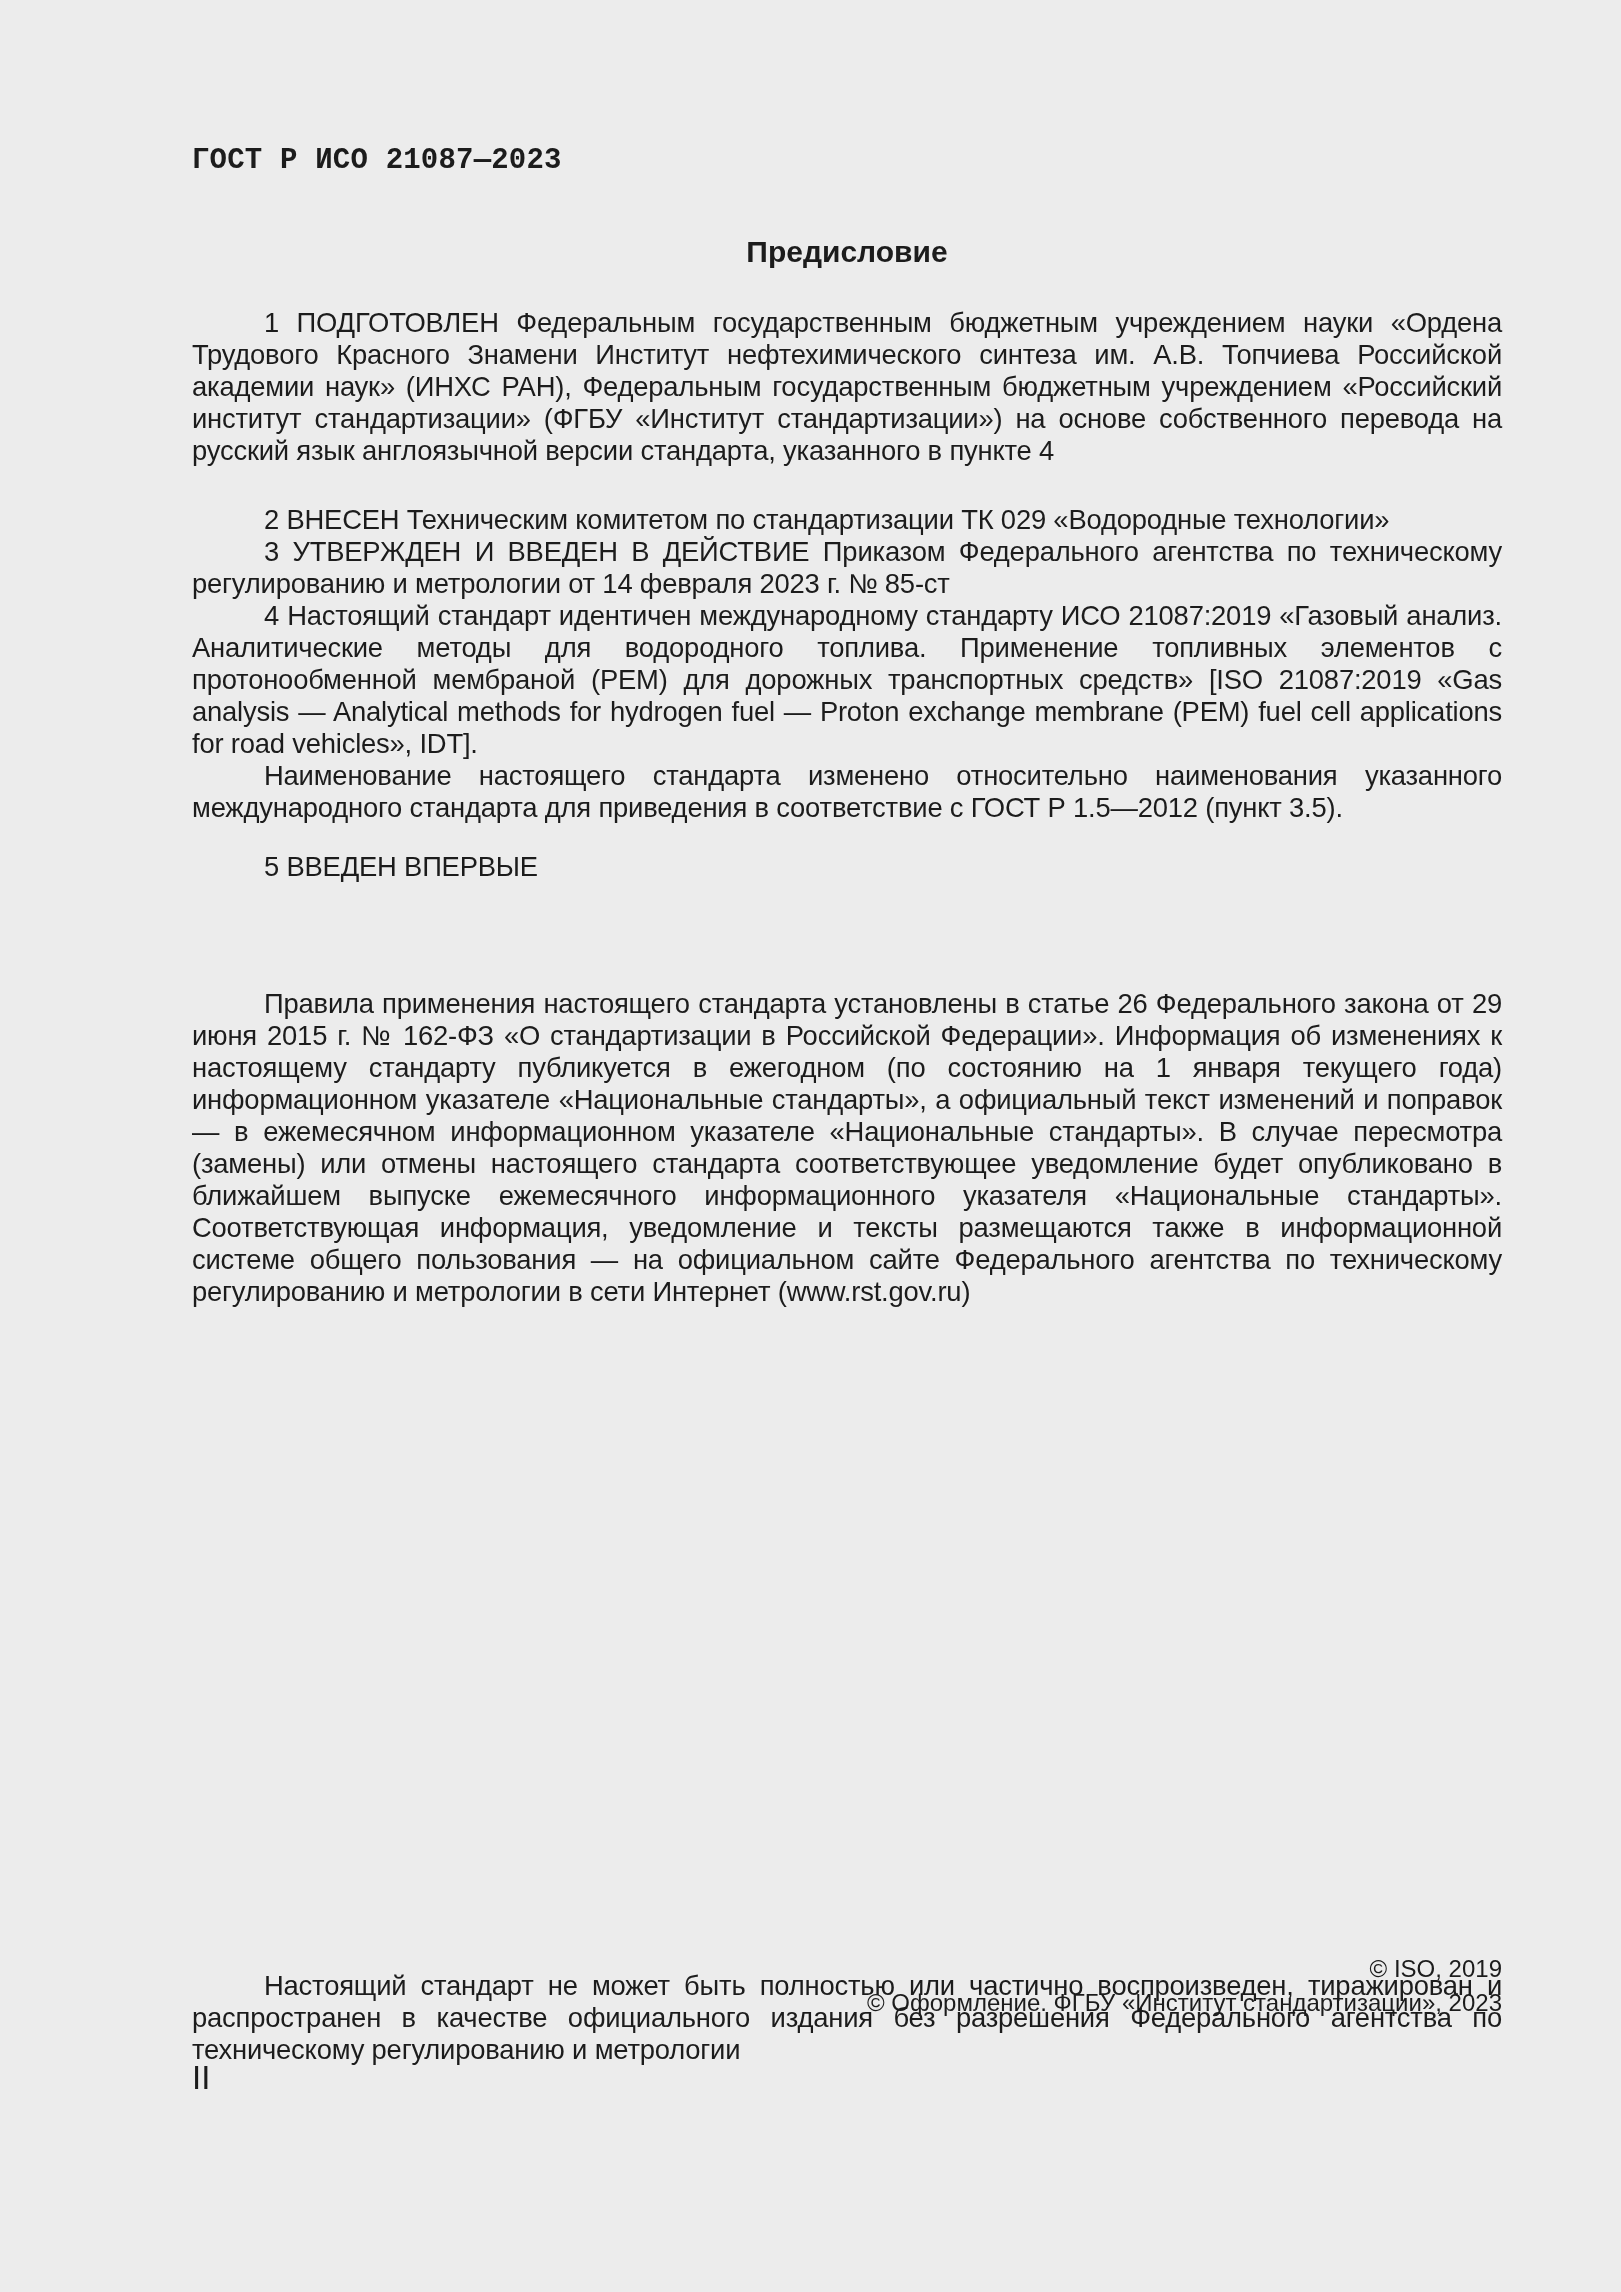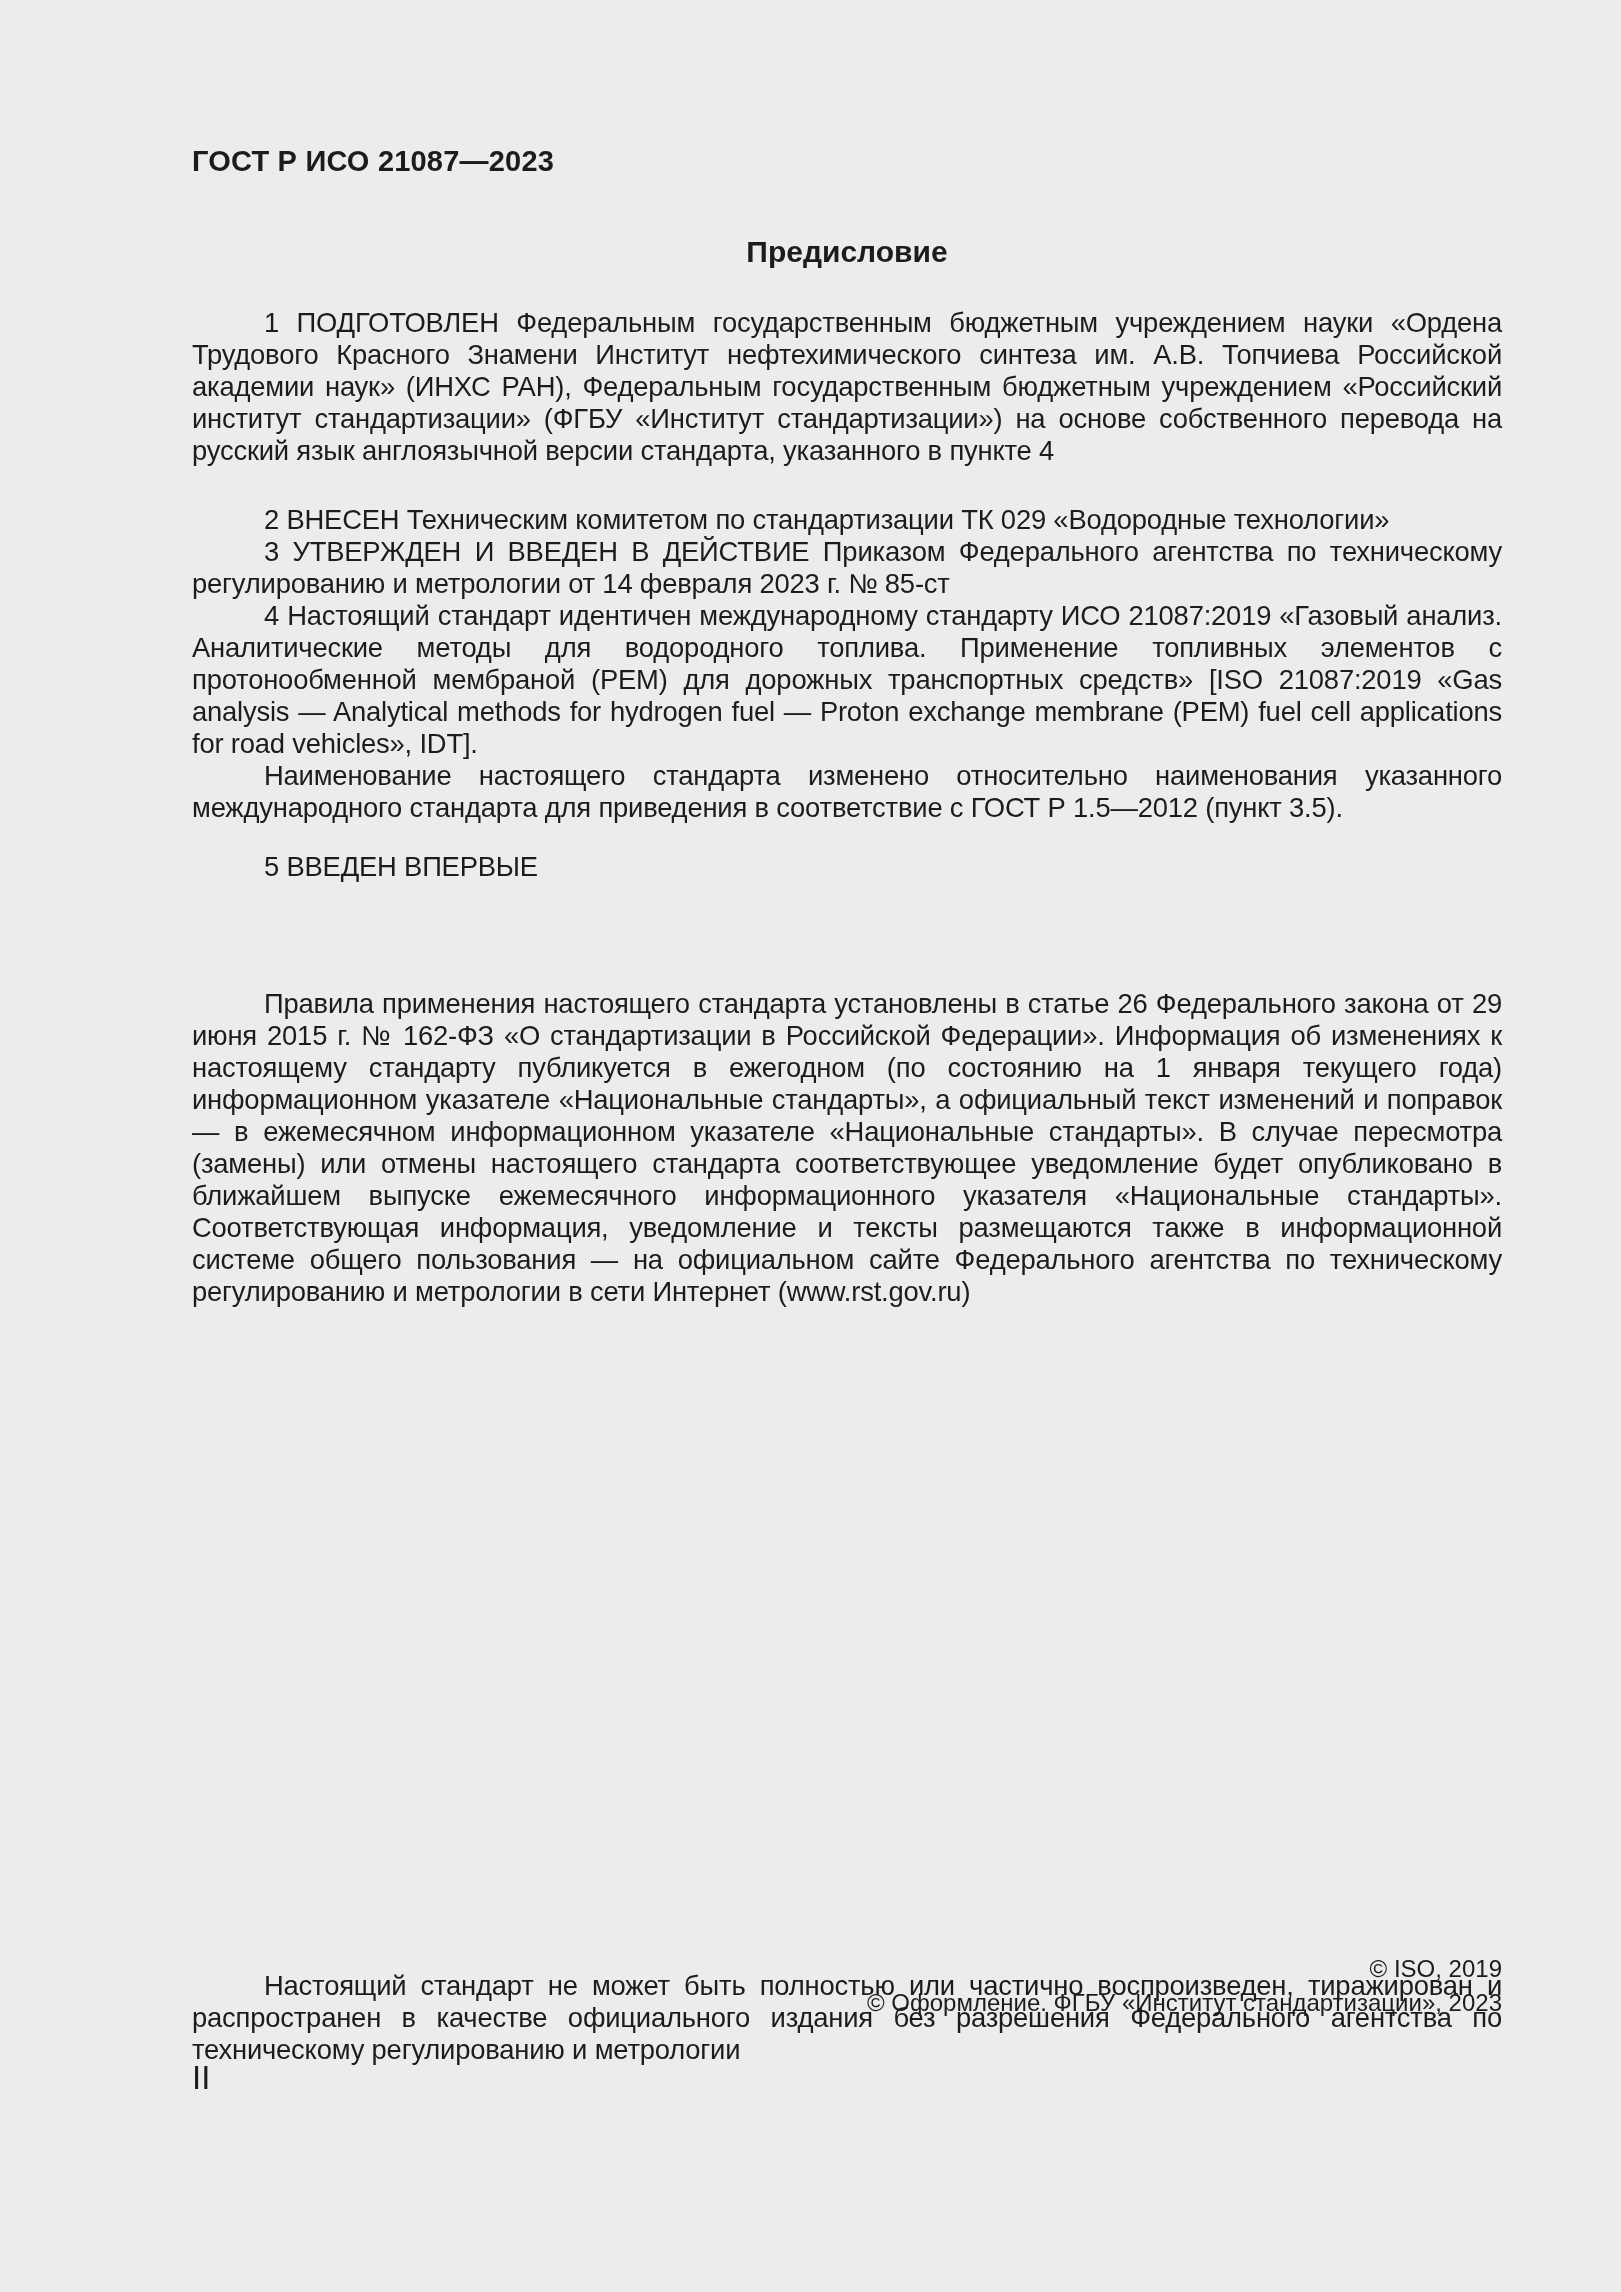--- a/index.html
+++ b/index.html
@@ -22,20 +22,21 @@
     left: 192px;
     top: 0;
     width: 1310px;
   }
   .running-header {
     margin-top: 145px;
     font-size: 29px;
     font-weight: bold;
     line-height: 32px;
     letter-spacing: 0.2px;
+    font-family: Liberation Mono, monospace;
   }
   .doc-title {
     margin-top: 58px;
     font-size: 30px;
     font-weight: bold;
     text-align: center;
     line-height: 33px;
   }
   .para {
     margin: 0;

